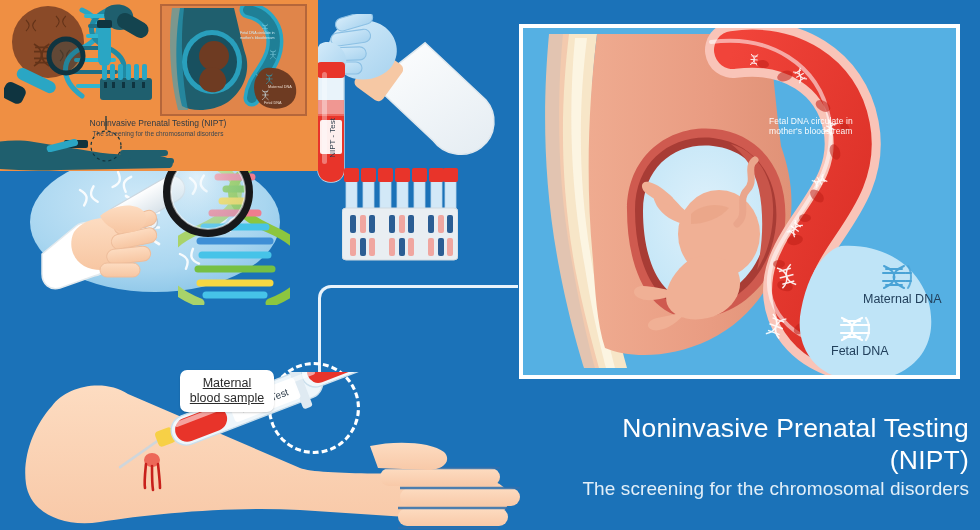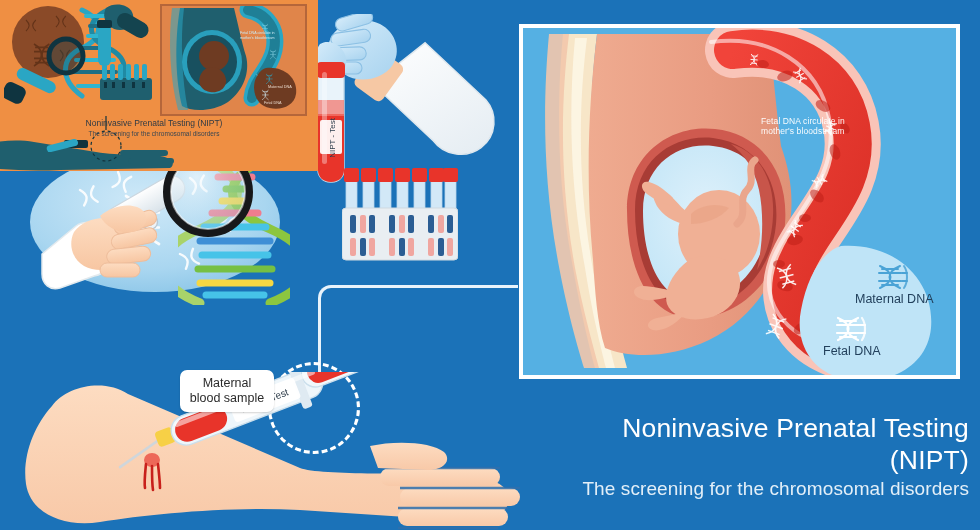--- a/index.html
+++ b/index.html
@@ -7,34 +7,35 @@
   html,body{ background:#ffffff; }
   body{
     font-family:"Liberation Sans", sans-serif;
     width:980px; height:530px; overflow:hidden; position:relative;
   }
   #stage{ position:relative; width:980px; height:530px; overflow:hidden;
           background:#1b72b8; }
 
   
   .abs{ position:absolute; }
-  .nosel{ user-select:none; }
+  .nosel{ user-select:none;padding-left:8px; }
 
   
   #panel{
     left:519px; top:24px; width:441px; height:355px;
     background:#55b0e3; border:4px solid #ffffff; overflow:hidden;
   }
 
   
   .callout{
     background:#ffffff; border-radius:7px; color:#2b2b2b;
     font-size:12.5px; line-height:15px; text-align:center;
     padding:6px 9px; white-space:pre-line;
     box-shadow:0 1px 2px rgba(0,0,0,.18);
+    text-decoration:underline;
   }
   .vessel-label{
     color:#ffffff; font-size:8.5px; line-height:10px; opacity:.95;
     white-space:pre-line; letter-spacing:.1px;
   }
   .dna-label{ color:#22405c; font-size:12.5px; white-space:nowrap; }
 
   
   #title-block{ left:569px; top:412px; width:400px; text-align:right; }
   #main-title{

